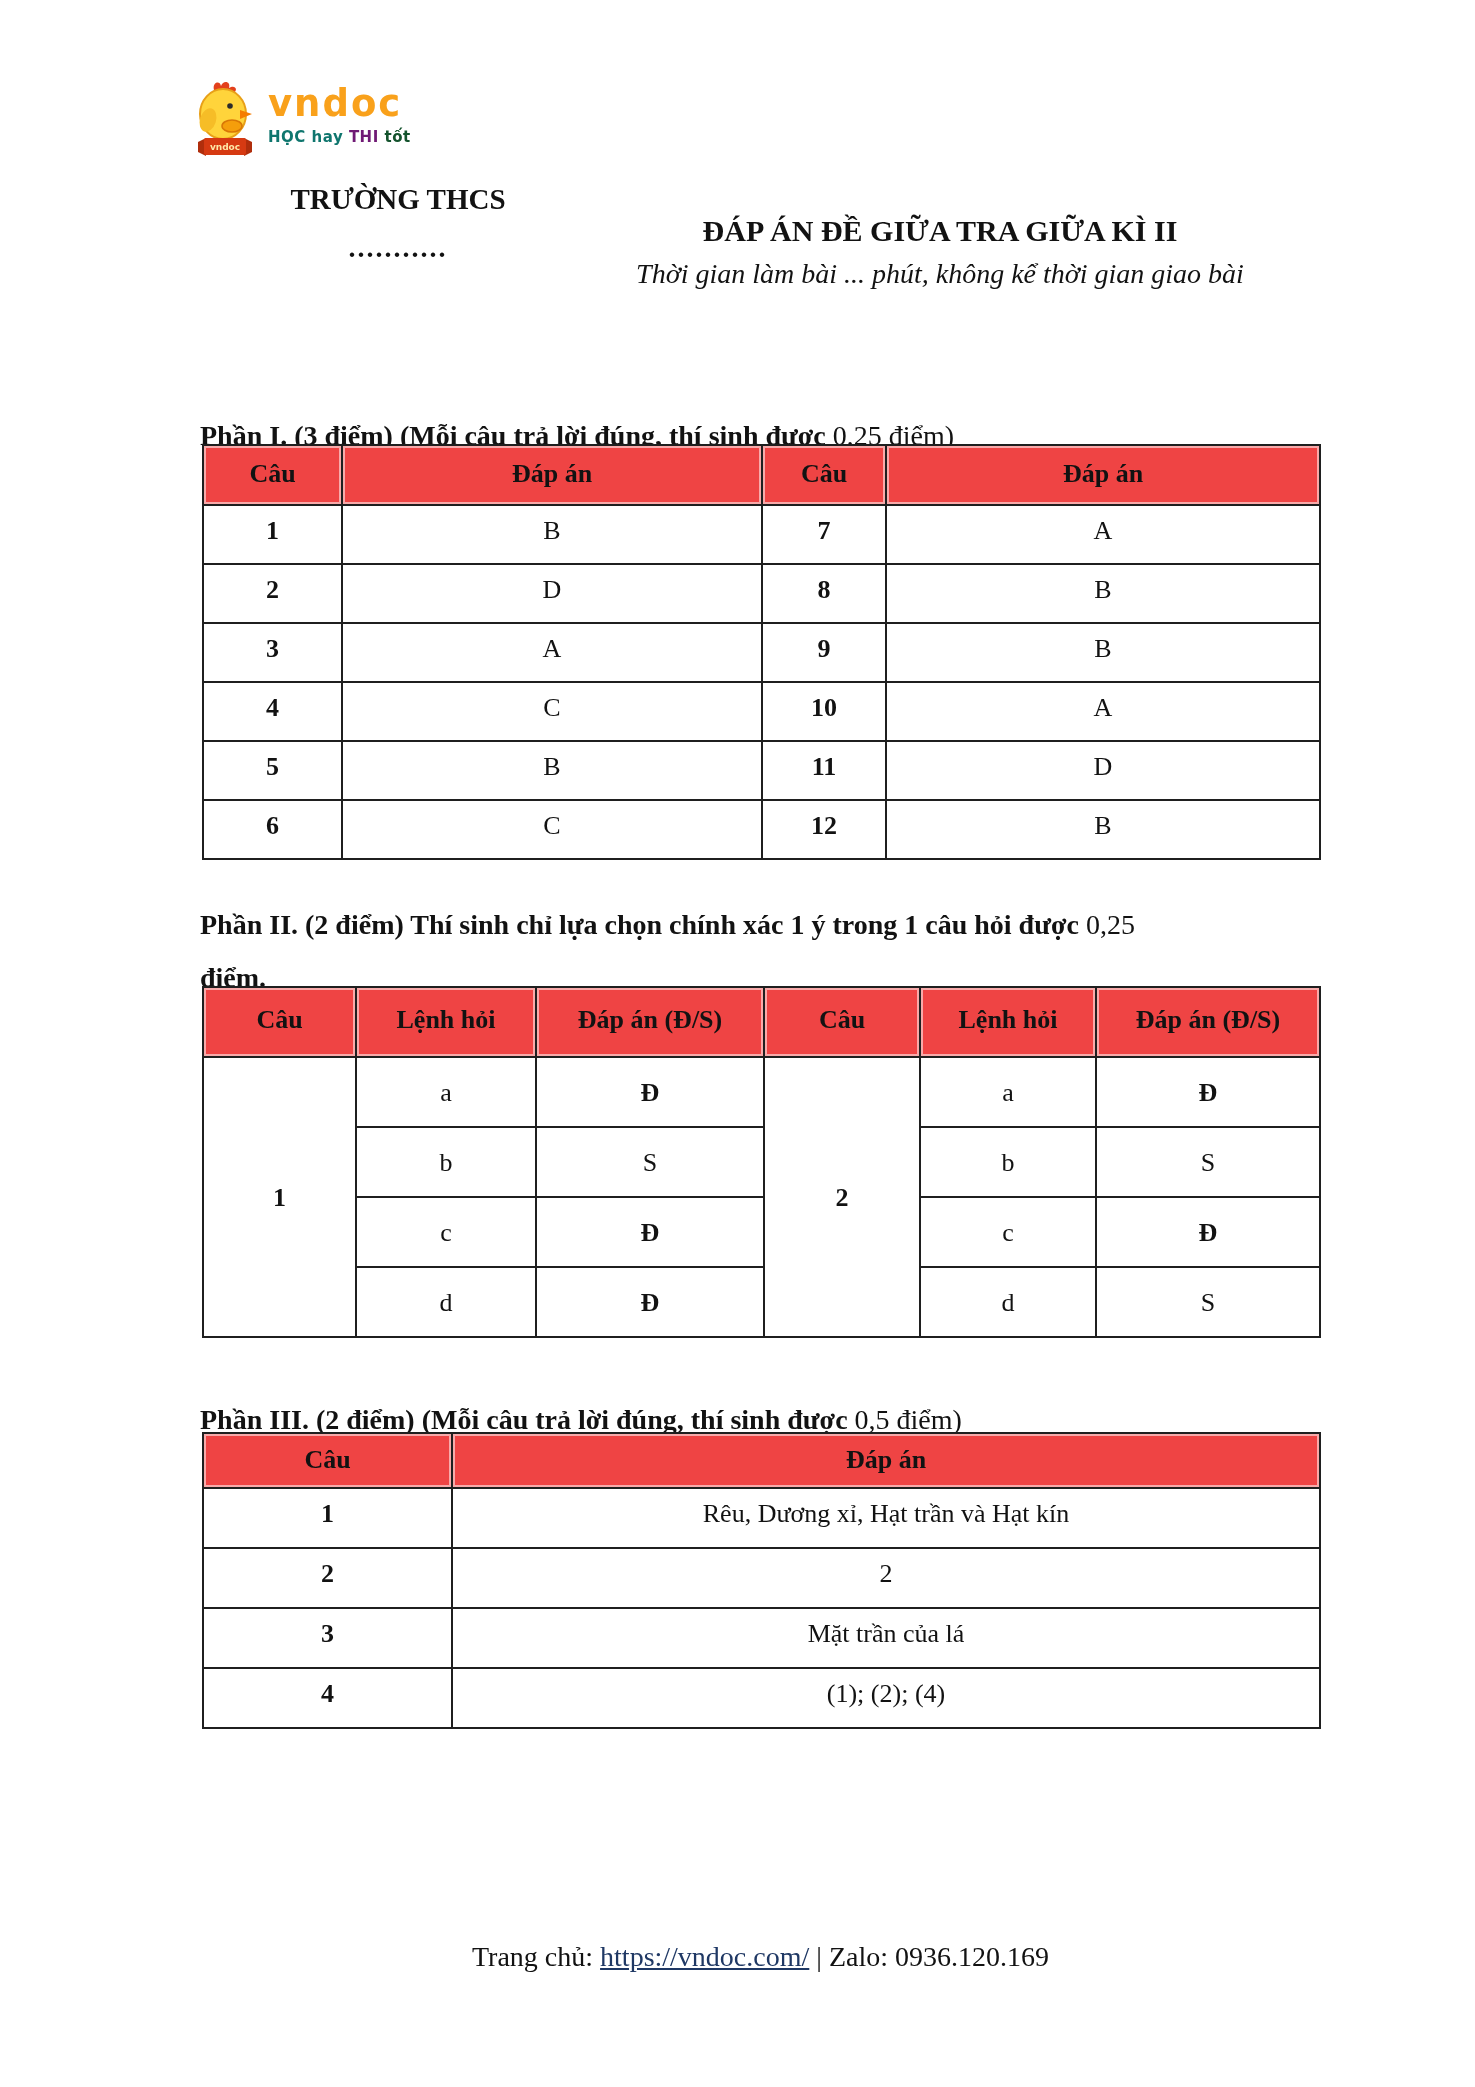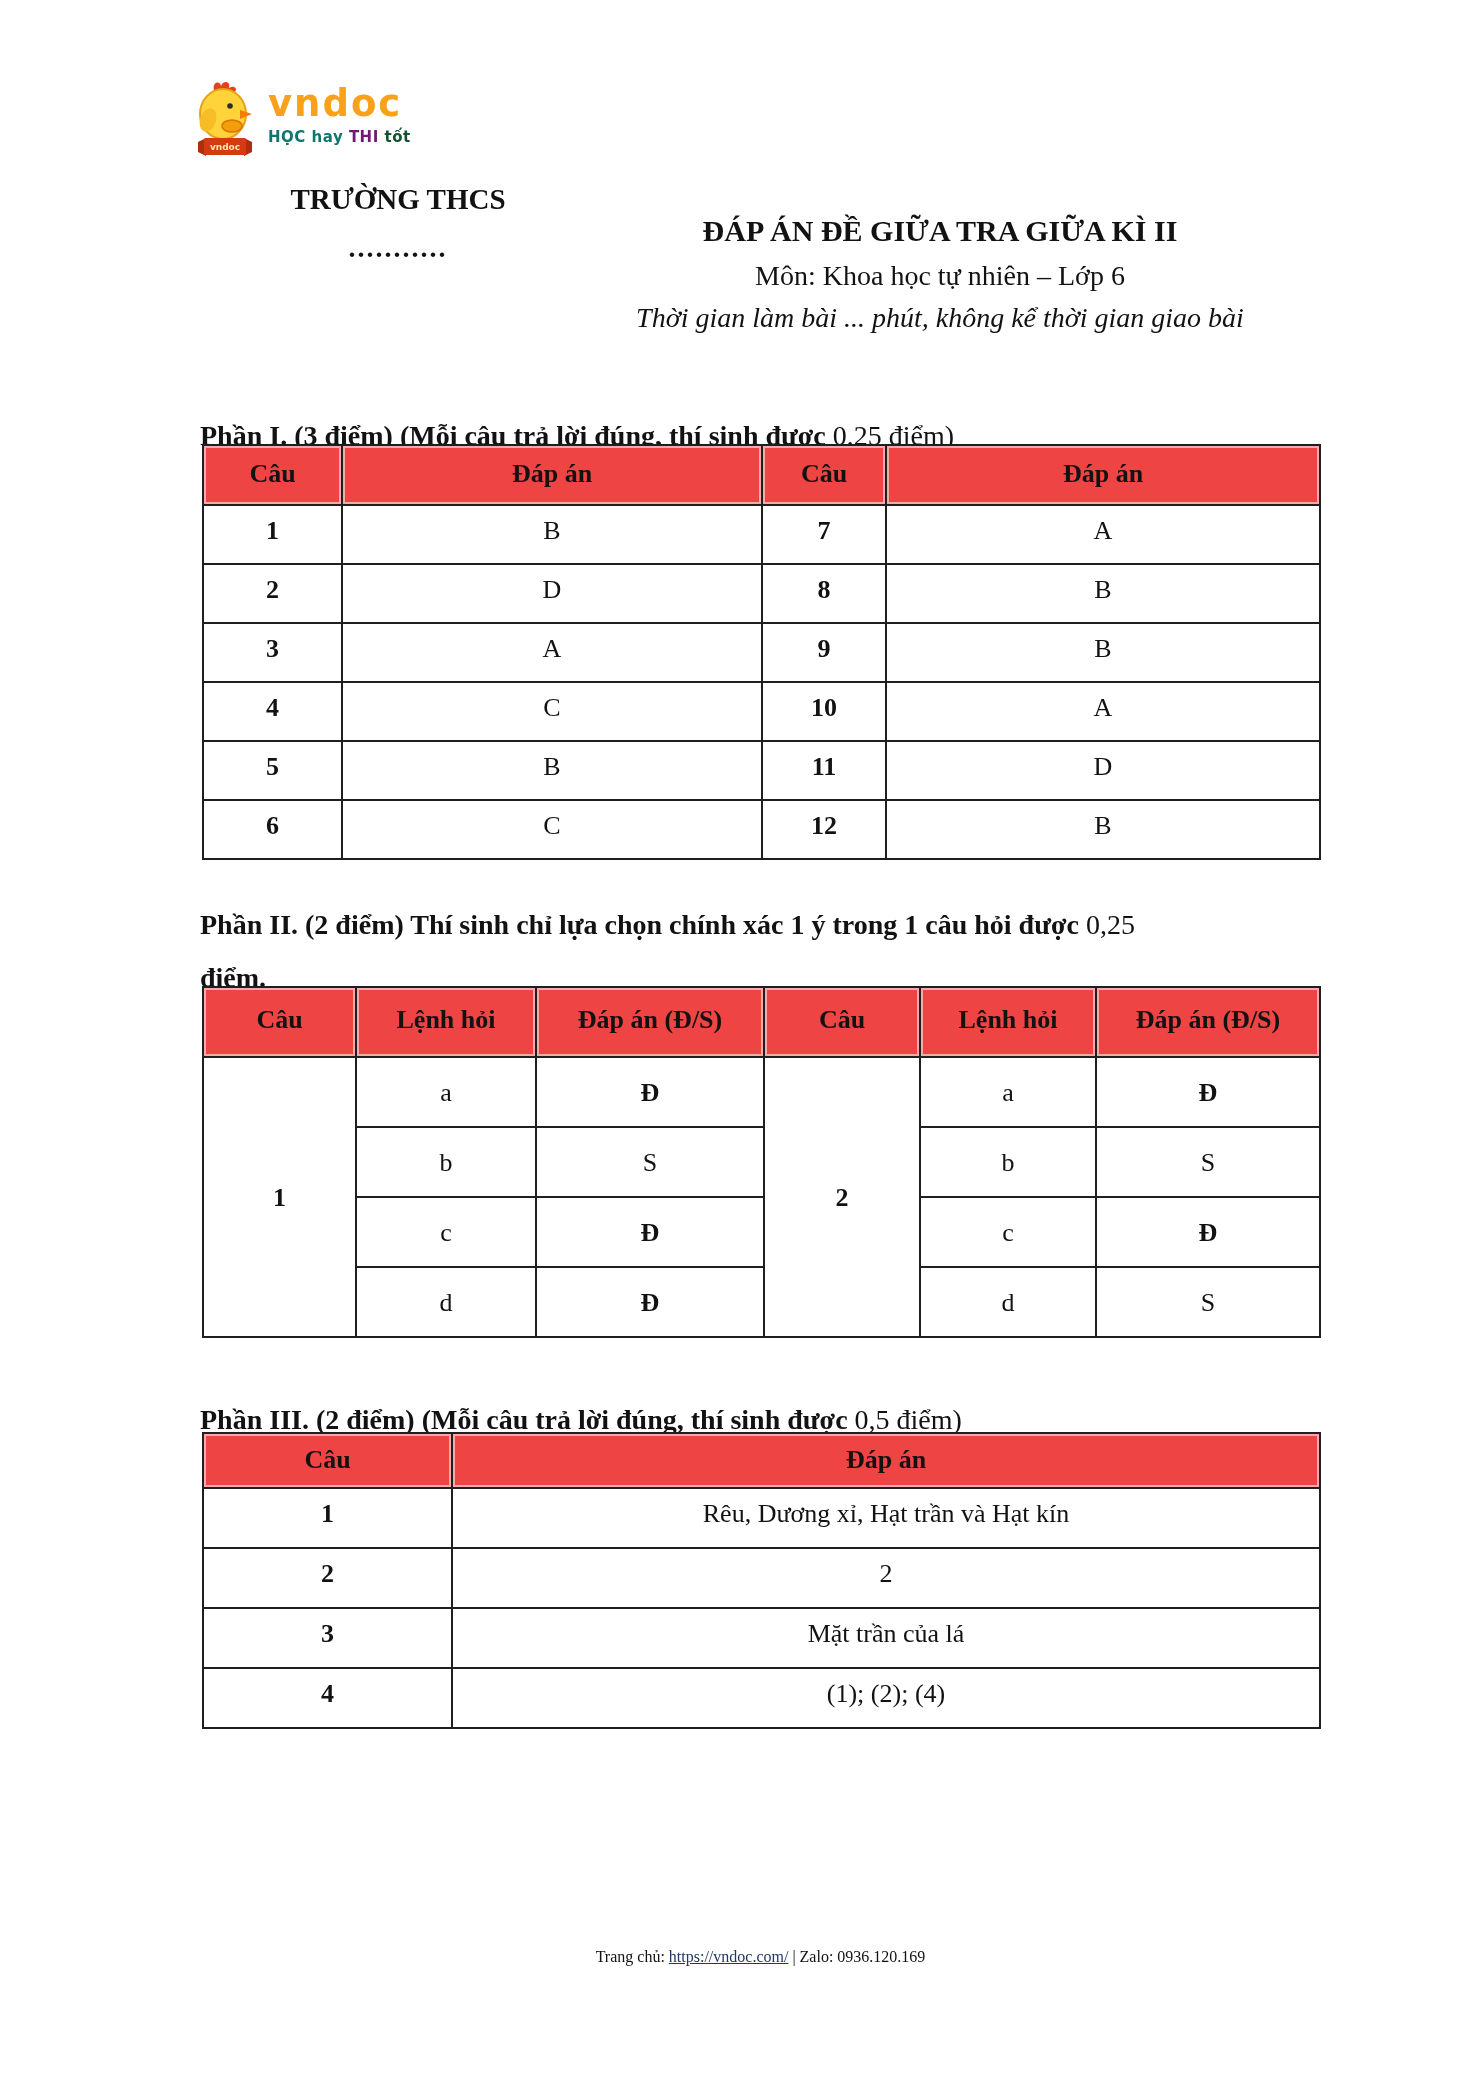--- a/index.html
+++ b/index.html
@@ -75,21 +75,21 @@
   #table2 td { height: 70px; vertical-align: middle; padding-top: 0; }
   #table2 td.qspan { vertical-align: middle; font-weight: bold; }
 
   #table3 { top: 1432px; }
   #table3 th { height: 55px; padding-top: 10px; }
   #table3 td { height: 60px; }
 
   
   .footer {
     position: absolute; left: 0; top: 1943px; width: 1475px;
-    text-align: center; font-size: 16px; line-height: 28px; padding-left: 46px;
+    text-align: center; font-size: 28px; line-height: 28px; padding-left: 46px;
   }
   .footer a { color: #1F3864; text-decoration: underline; cursor: pointer; }
 </style>
 </head>
 <body>
 
 <div class="logo">
   <svg class="logo-mascot" viewBox="0 0 66 86" xmlns="http://www.w3.org/2000/svg">
 
     <path d="M22 12 C20 4, 28 2, 29 8 C31 2, 39 3, 37 10 C43 6, 47 12, 41 15 Z" fill="#E3401C"></path>
@@ -119,21 +119,20 @@
   </div>
 </div>
 
 <div class="school-block">
   <div class="school-name">TRƯỜNG THCS</div>
   <div class="school-dots">...........</div>
 </div>
 
 <div class="title-block">
   <div class="doc-title">ĐÁP ÁN ĐỀ GIỮA TRA GIỮA KÌ II</div>
-  <div class="doc-subject">Môn: Khoa học tự nhiên – Lớp 6</div>
   <div class="doc-time">Thời gian làm bài ... phút, không kể thời gian giao bài</div>
 </div>
 
 <div class="section-heading" id="part1-heading">
   <span>Phần I. (3 điểm) (Mỗi câu trả lời đúng, thí sinh được</span>
   <span class="regular">0,25 điểm)</span>
 </div>
 
 <table id="table1">
   <colgroup>

